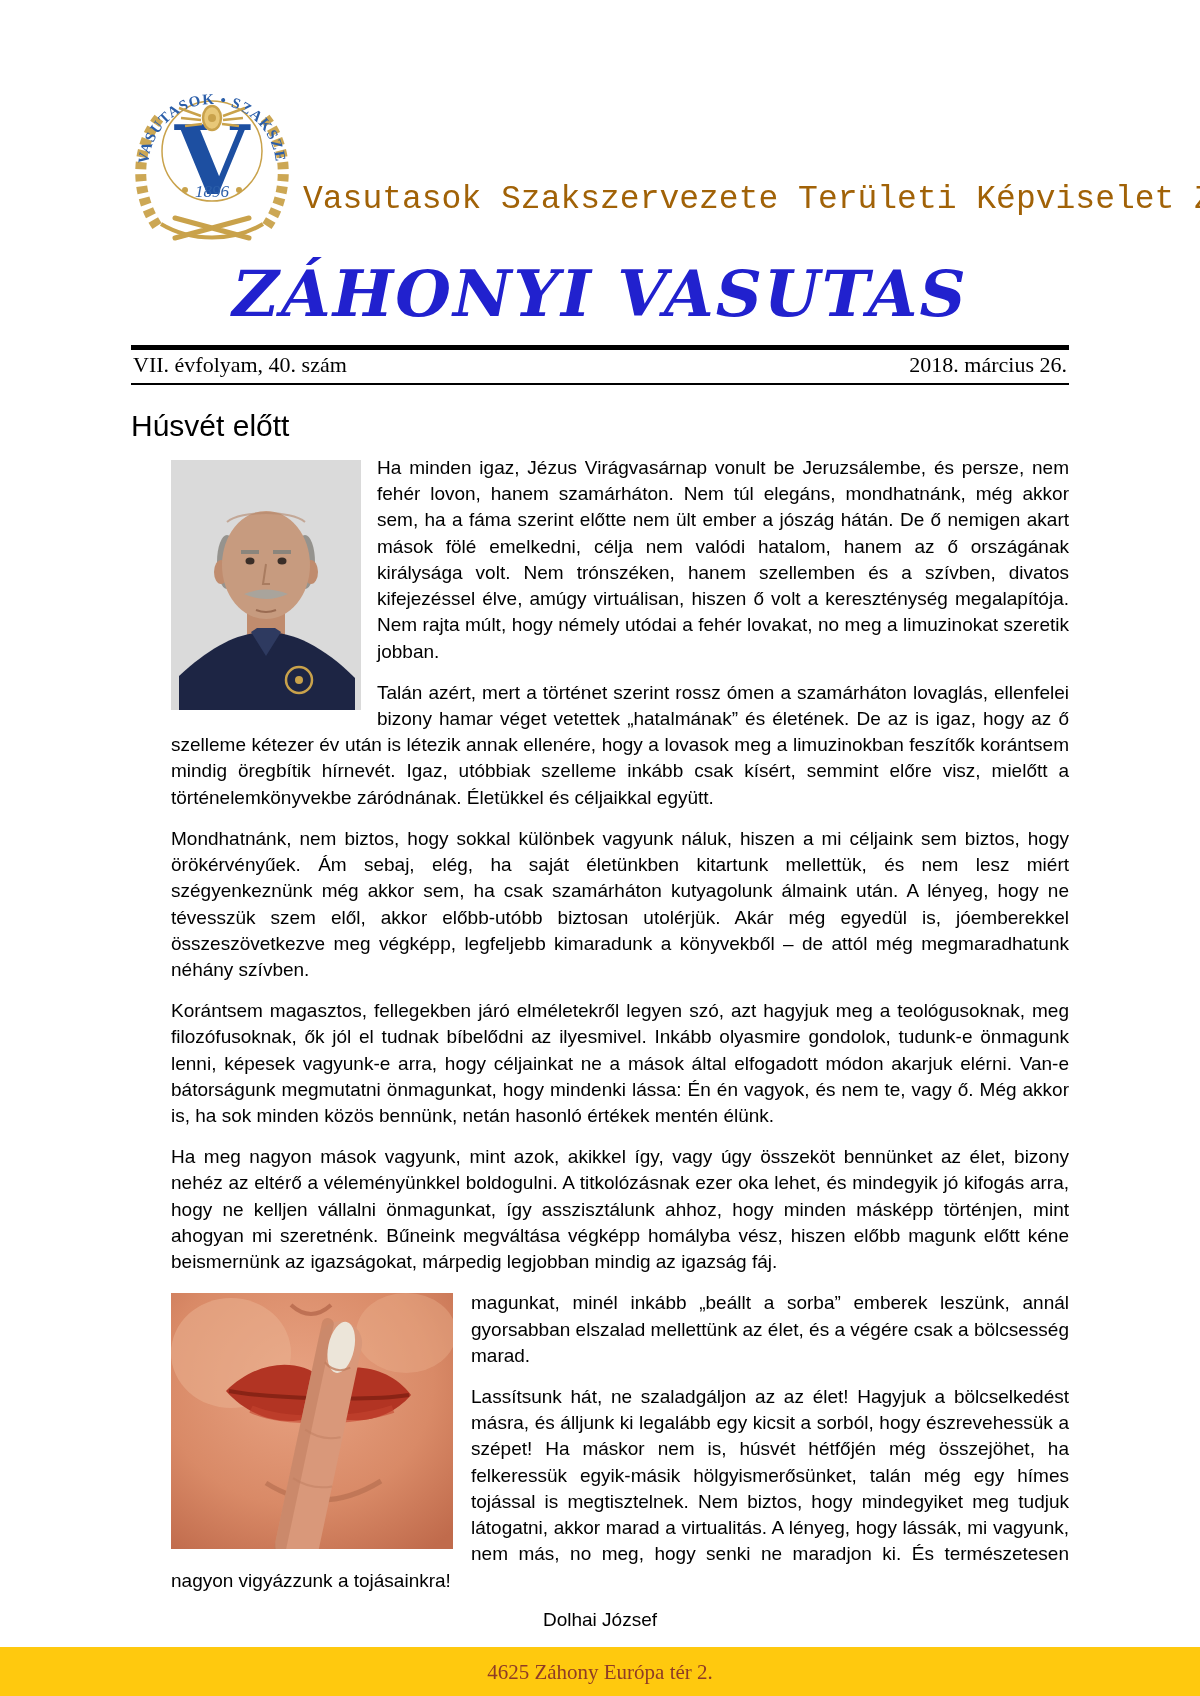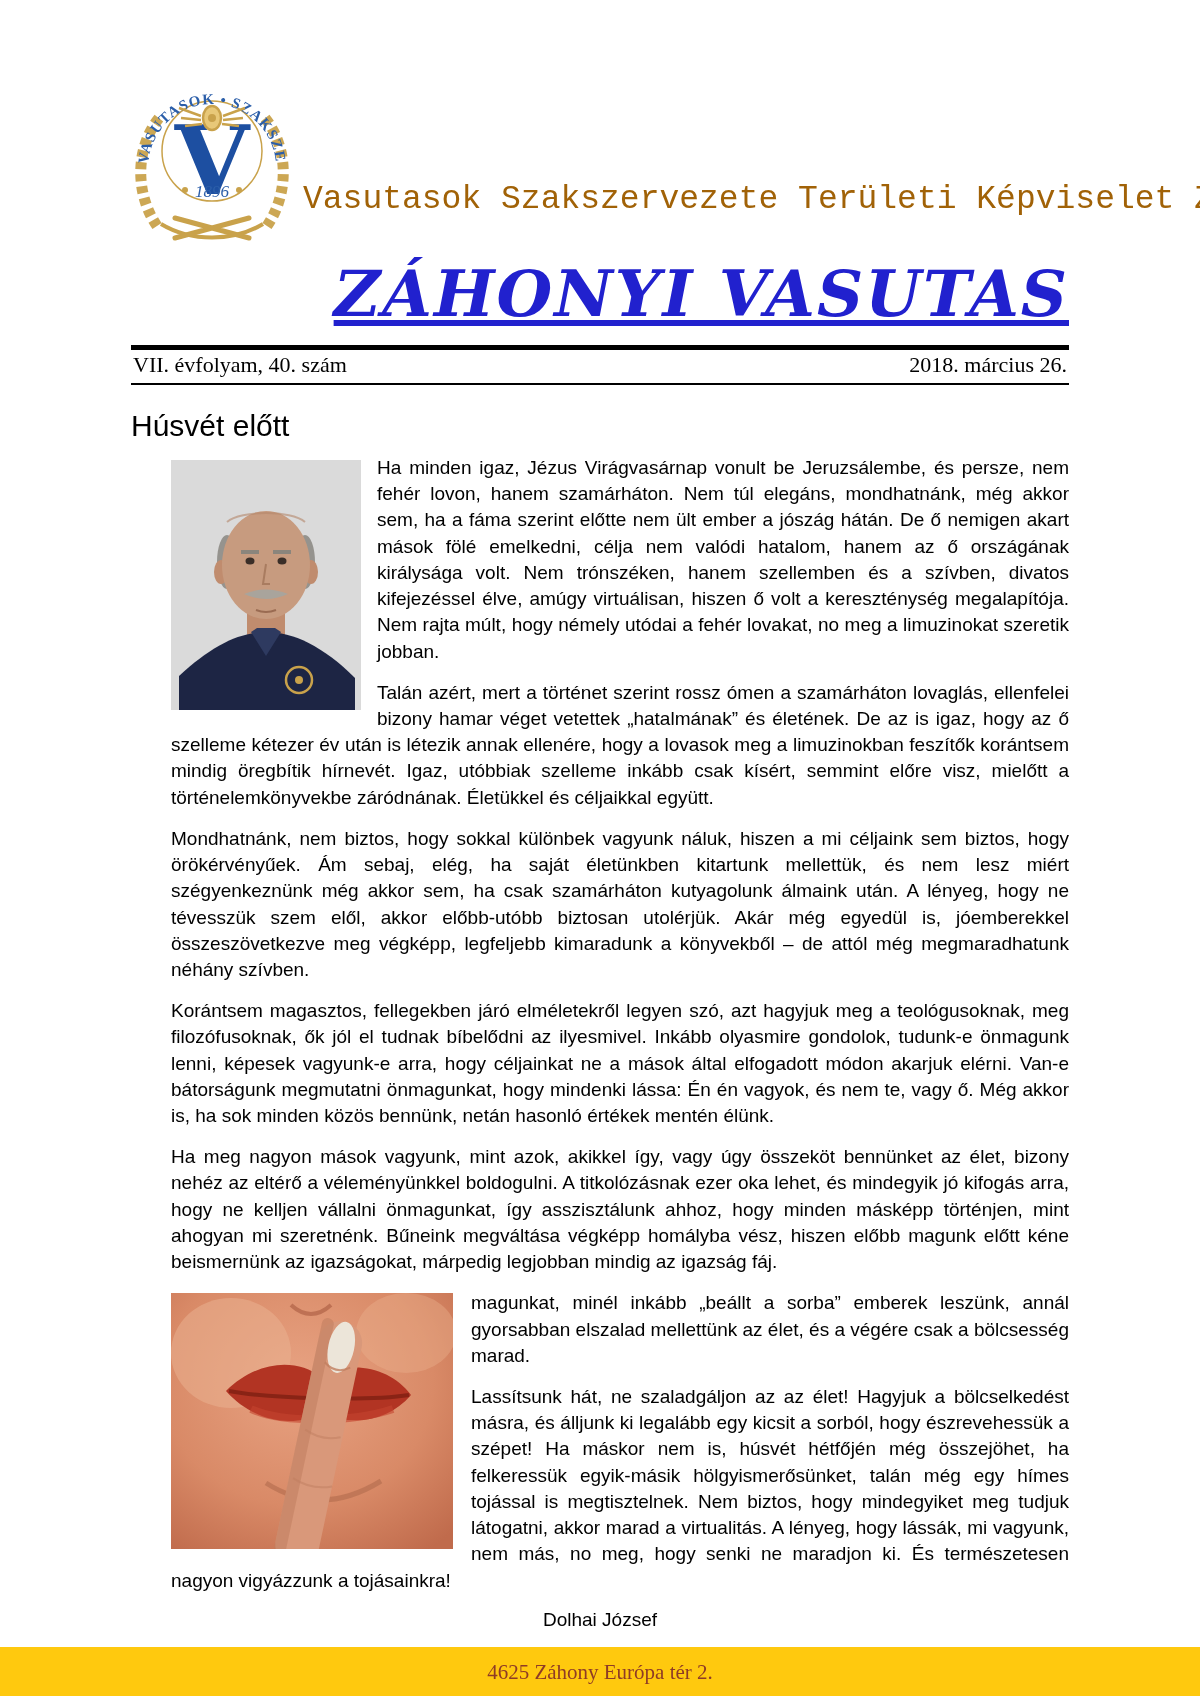--- a/index.html
+++ b/index.html
@@ -13,22 +13,22 @@
   .header { display:flex; align-items:flex-end; }
   .logo { flex:0 0 auto; }
   .org-line {
     font-family:Liberation Mono, monospace; font-size:33px; color:#a16207;
     padding:0 0 28px 10px; white-space:nowrap;
   }
 
   
   .masthead-title {
     font-family:"DejaVu Serif", serif; font-style:italic; font-weight:bold;
-    font-size:64px; color:#2121CE; text-align:right; margin-top:10px;
-    letter-spacing:2px; white-space:nowrap;text-decoration:underline;
+    font-size:64px; color:#2121CE; text-align:center; margin-top:10px;
+    letter-spacing:2px; white-space:nowrap;
   }
   .issue-row {
     margin-top:14px; border-top:5px solid #000; border-bottom:2px solid #000;
     display:flex; justify-content:space-between; align-items:baseline;
     font-family:"Liberation Serif", serif; font-size:22px; padding:2px 2px 5px 2px;gap:11px;
   }
 
   
   .article-heading { font-size:30px; font-weight:normal; margin:24px 0 12px 0; }
   .para { font-size:19px; line-height:1.38; text-align:justify; margin:0 0 15px 0;padding-left:40px; }

